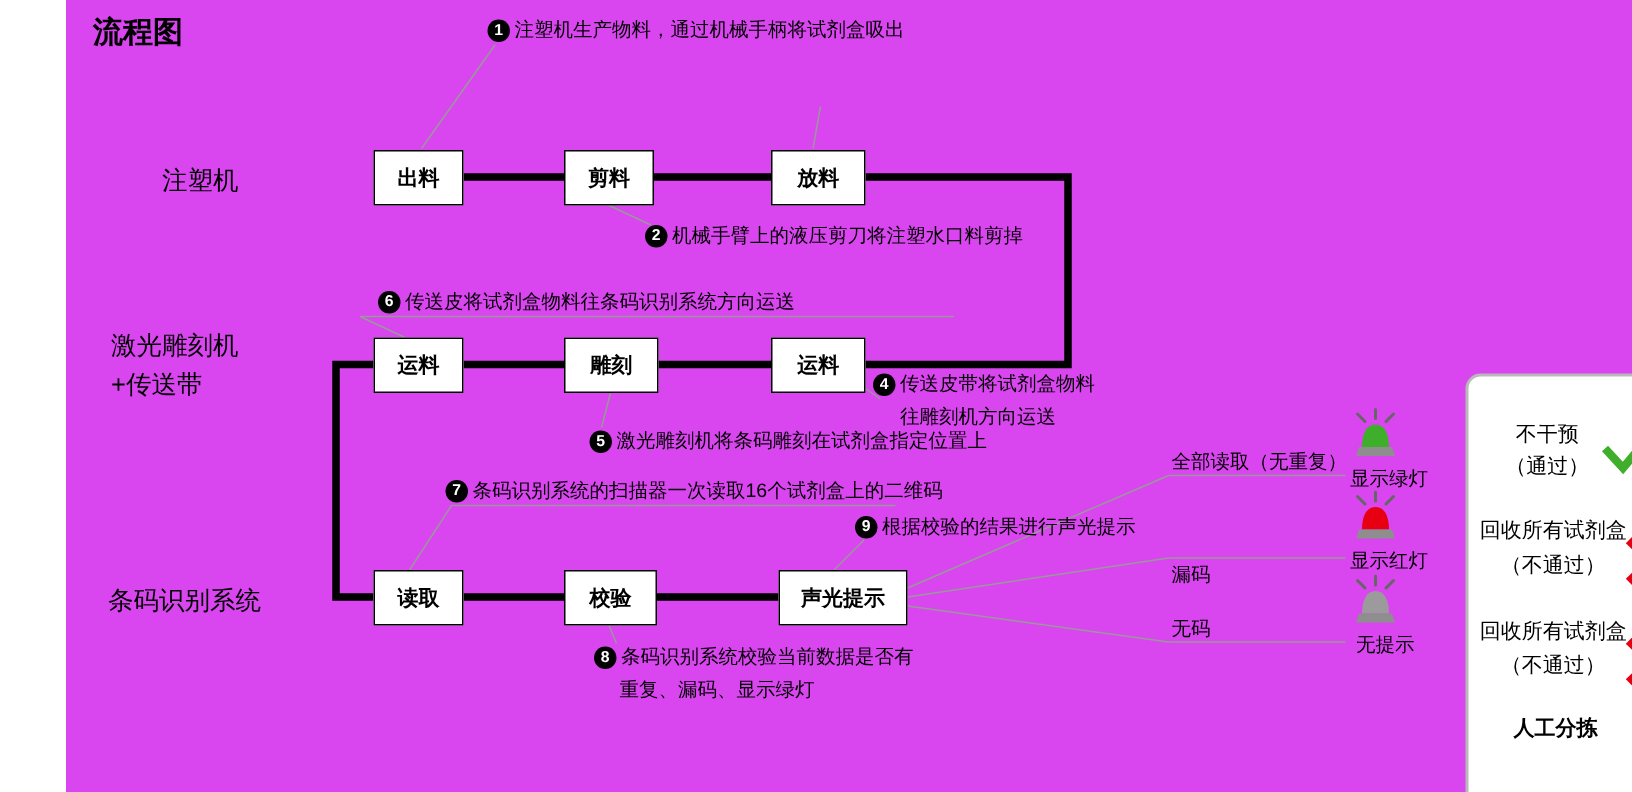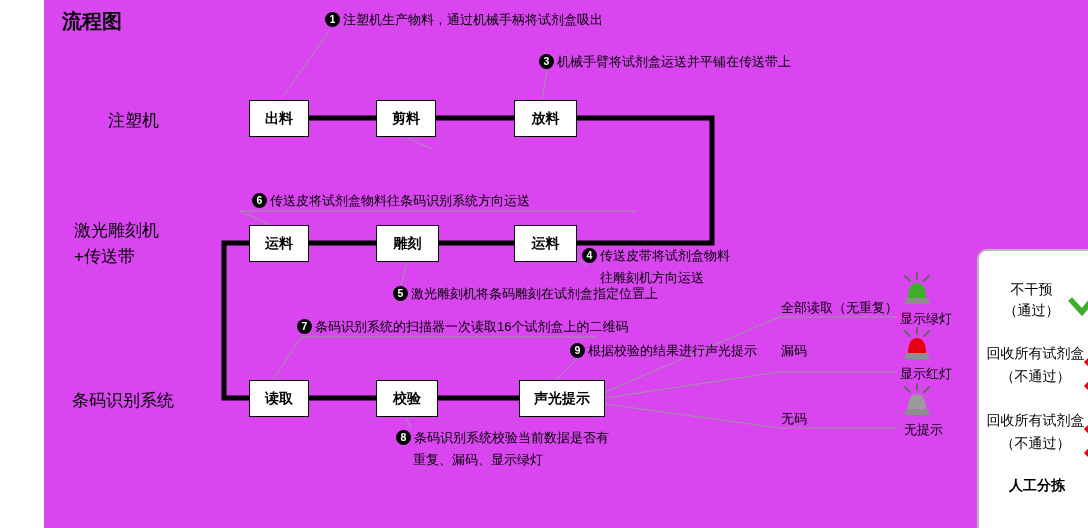--- a/index.html
+++ b/index.html
@@ -80,33 +80,33 @@
 
   <div class="box" style="left:205px;top:225px;width:60px">运料</div>
   <div class="box" style="left:332px;top:225px;width:63px">雕刻</div>
   <div class="box" style="left:470px;top:225px;width:63px">运料</div>
 
   <div class="box" style="left:205px;top:380px;width:60px">读取</div>
   <div class="box" style="left:332px;top:380px;width:62px">校验</div>
   <div class="box" style="left:475px;top:380px;width:86px">声光提示</div>
 
   <div class="note" style="left:281px;top:11px"><span class="numc">1</span><span>注塑机生产物料，通过机械手柄将试剂盒吸出</span></div>
-  <div class="note" style="left:495px;top:53px"><span class="numc">3</span><span>机械手臂将试剂盒运送并平铺在传送带上</span></div>
+  <div class="note" style="left:386px;top:148px"><span class="numc">2</span><span>机械手臂上的液压剪刀将注塑水口料剪掉</span></div>
   <div class="note" style="left:538px;top:247px"><span class="numc">4</span><span>传送皮带将试剂盒物料</span></div>
   <div class="note" style="left:556px;top:269px">往雕刻机方向运送</div>
   <div class="note" style="left:349px;top:285px"><span class="numc">5</span><span>激光雕刻机将条码雕刻在试剂盒指定位置上</span></div>
   <div class="note" style="left:208px;top:192px"><span class="numc">6</span><span>传送皮将试剂盒物料往条码识别系统方向运送</span></div>
   <div class="note" style="left:253px;top:318px"><span class="numc">7</span><span>条码识别系统的扫描器一次读取16个试剂盒上的二维码</span></div>
   <div class="note" style="left:352px;top:429px"><span class="numc">8</span><span>条码识别系统校验当前数据是否有</span></div>
   <div class="note" style="left:369px;top:451px">重复、漏码、显示绿灯</div>
   <div class="note" style="left:526px;top:342px"><span class="numc">9</span><span>根据校验的结果进行声光提示</span></div>
 
   <div class="cond" style="left:737px;top:299px">全部读取（无重复）</div>
   <div class="result" style="left:856px;top:310px">显示绿灯</div>
-  <div class="cond" style="left:737px;top:342px">漏码</div>
+  <div class="cond" style="left:737px;top:374px">漏码</div>
   <div class="result" style="left:856px;top:365px">显示红灯</div>
   <div class="cond" style="left:737px;top:410px">无码</div>
   <div class="result" style="left:860px;top:421px">无提示</div>
 
   <svg class="abs" style="left:858px;top:272px" width="30" height="34" viewBox="0 0 30 34">
     <g stroke="#666" stroke-width="2" stroke-linecap="round">
       <line x1="15" y1="7" x2="15" y2="1"></line>
         <line x1="8" y1="9" x2="3" y2="4"></line>
         <line x1="22" y1="9" x2="27" y2="4"></line>
     </g>

